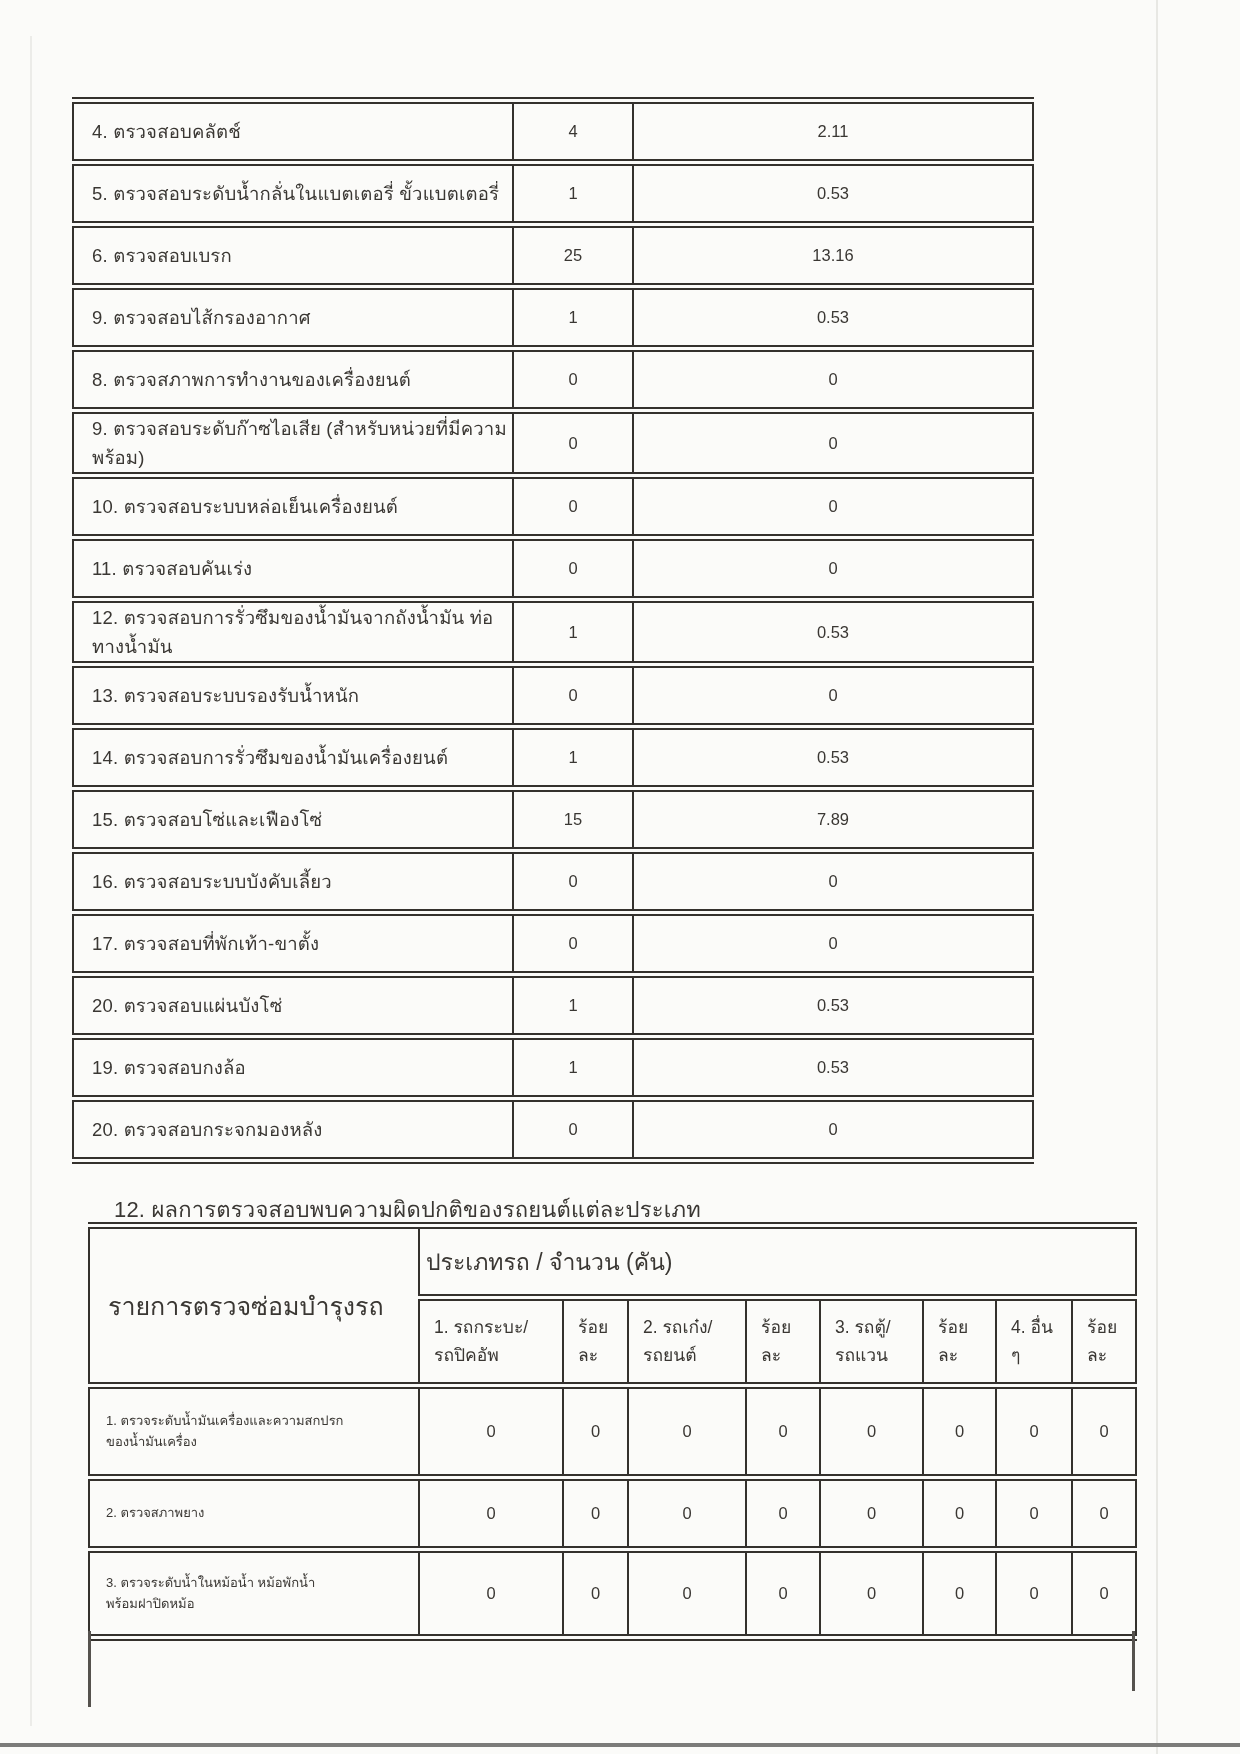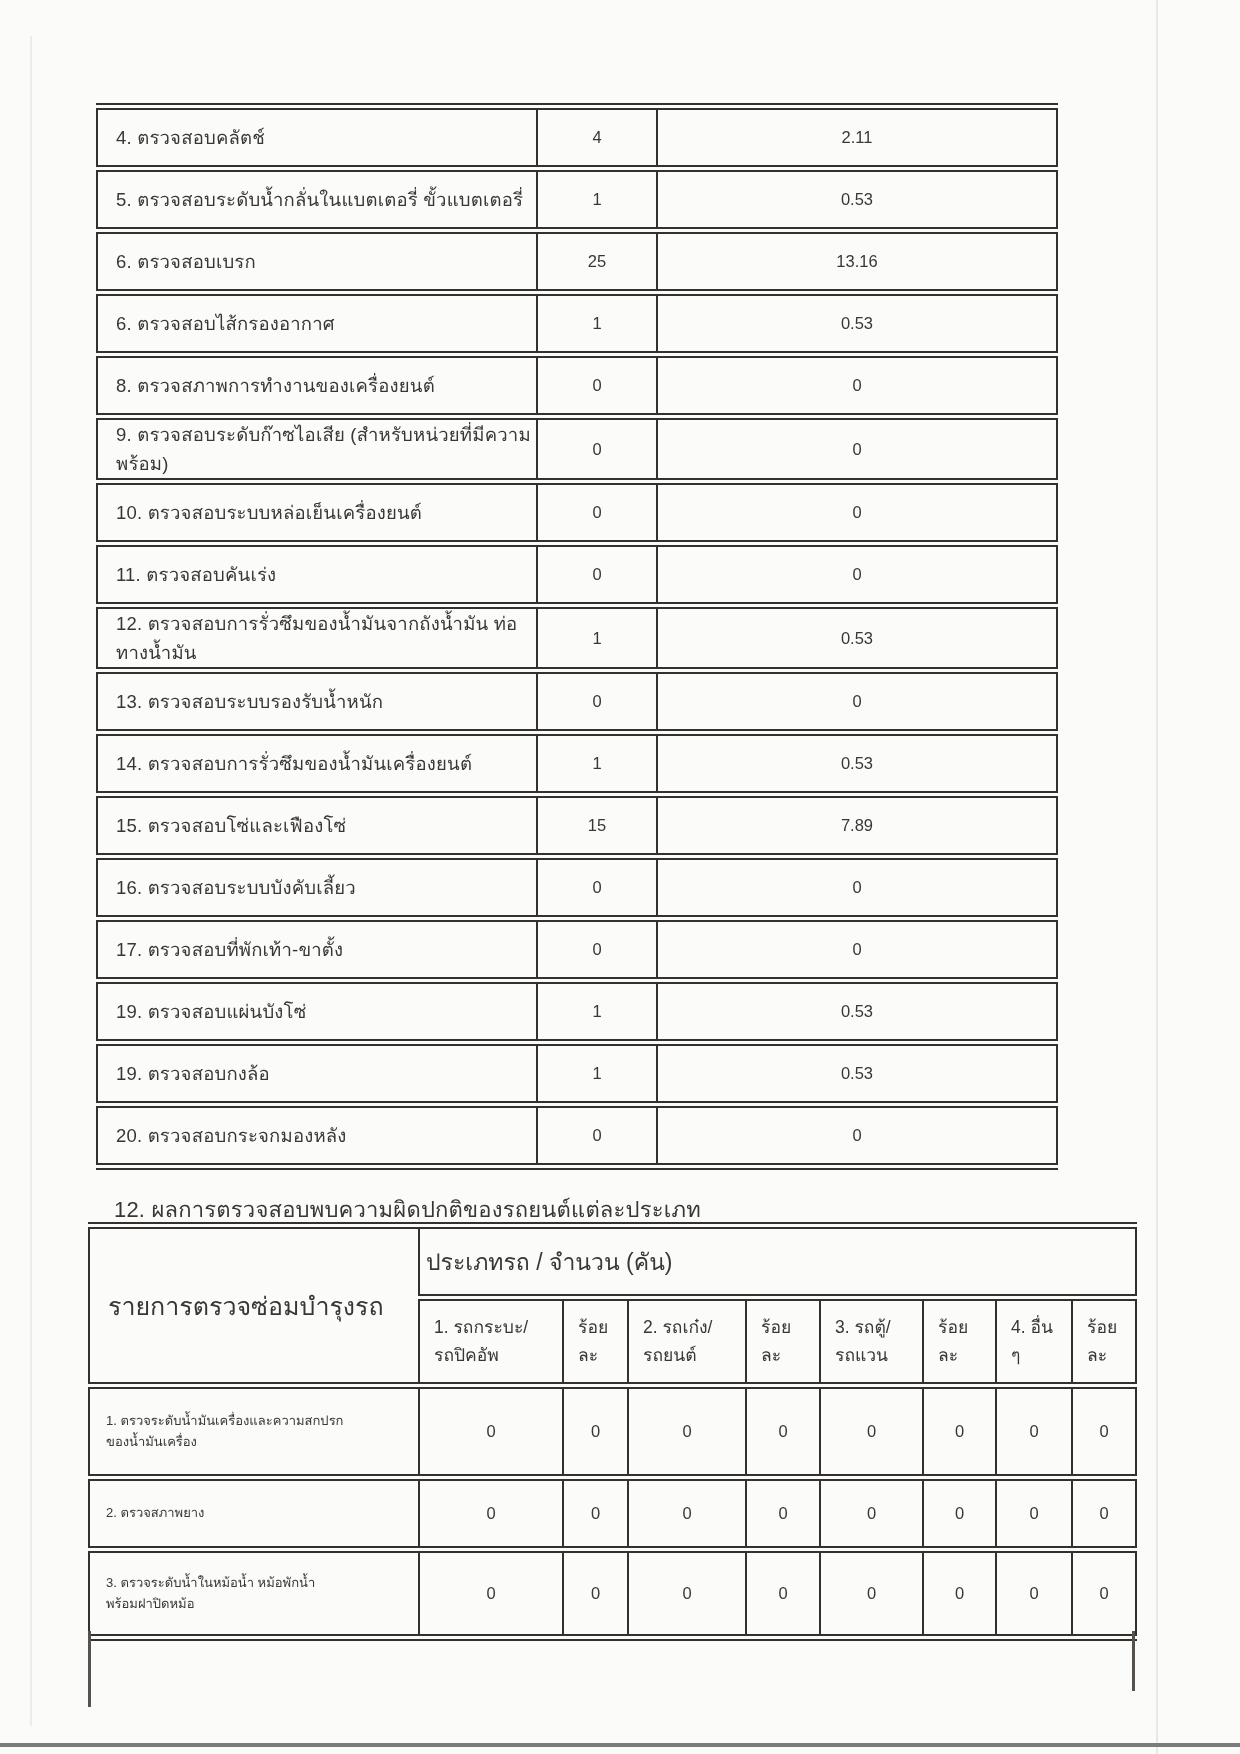--- a/index.html
+++ b/index.html
@@ -9,24 +9,23 @@
     font-family:"Liberation Sans","DejaVu Sans",sans-serif;
     color:#3a3733;
   }
   
   .fold-left{position:absolute;left:30px;top:36px;width:2px;height:1690px;background:rgba(110,105,95,0.10);}
   .fold-right{position:absolute;left:1156px;top:0;width:2px;height:1754px;background:rgba(110,105,95,0.13);}
   .edge-bottom{position:absolute;left:0;top:1743px;width:1240px;height:4px;background:#7c7c7a;}
   
   table{border-collapse:collapse;table-layout:fixed;}
   .t1{
-    position:absolute;left:72px;top:103px;width:960px;
+    position:absolute;left:72px;top:97px;width:960px;
     border-left:2.5px solid #34312d;border-right:2.5px solid #34312d;
     border-bottom:7px double #34312d;
-    margin-left:24px;
   }
   .t1 tr{height:62px;}
   .t1 td{
     border-top:7px double #34312d;
     border-left:2.5px solid #34312d;border-right:2.5px solid #34312d;
     vertical-align:middle;padding:0;
   }
   .t1 td.lbl{text-align:left;padding-left:18px;font-size:18.5px;letter-spacing:0.2px;}
   .t1 td.cnt,.t1 td.pct{text-align:center;font-size:16.5px;}
   
@@ -78,21 +77,21 @@
         <td class="lbl">5. ตรวจสอบระดับน้ำกลั่นในแบตเตอรี่ ขั้วแบตเตอรี่</td>
         <td class="cnt">1</td>
         <td class="pct">0.53</td>
       </tr>
     <tr>
         <td class="lbl">6. ตรวจสอบเบรก</td>
         <td class="cnt">25</td>
         <td class="pct">13.16</td>
       </tr>
     <tr>
-        <td class="lbl">6. ตรวจสอบไส้กรองอากาศ</td>
+        <td class="lbl">9. ตรวจสอบไส้กรองอากาศ</td>
         <td class="cnt">1</td>
         <td class="pct">0.53</td>
       </tr>
     <tr>
         <td class="lbl">8. ตรวจสภาพการทำงานของเครื่องยนต์</td>
         <td class="cnt">0</td>
         <td class="pct">0</td>
       </tr>
     <tr>
         <td class="lbl">9. ตรวจสอบระดับก๊าซไอเสีย (สำหรับหน่วยที่มีความพร้อม)</td>
@@ -133,21 +132,21 @@
         <td class="lbl">16. ตรวจสอบระบบบังคับเลี้ยว</td>
         <td class="cnt">0</td>
         <td class="pct">0</td>
       </tr>
     <tr>
         <td class="lbl">17. ตรวจสอบที่พักเท้า-ขาตั้ง</td>
         <td class="cnt">0</td>
         <td class="pct">0</td>
       </tr>
     <tr>
-        <td class="lbl">19. ตรวจสอบแผ่นบังโซ่</td>
+        <td class="lbl">20. ตรวจสอบแผ่นบังโซ่</td>
         <td class="cnt">1</td>
         <td class="pct">0.53</td>
       </tr>
     <tr>
         <td class="lbl">19. ตรวจสอบกงล้อ</td>
         <td class="cnt">1</td>
         <td class="pct">0.53</td>
       </tr>
     <tr>
         <td class="lbl">20. ตรวจสอบกระจกมองหลัง</td>

